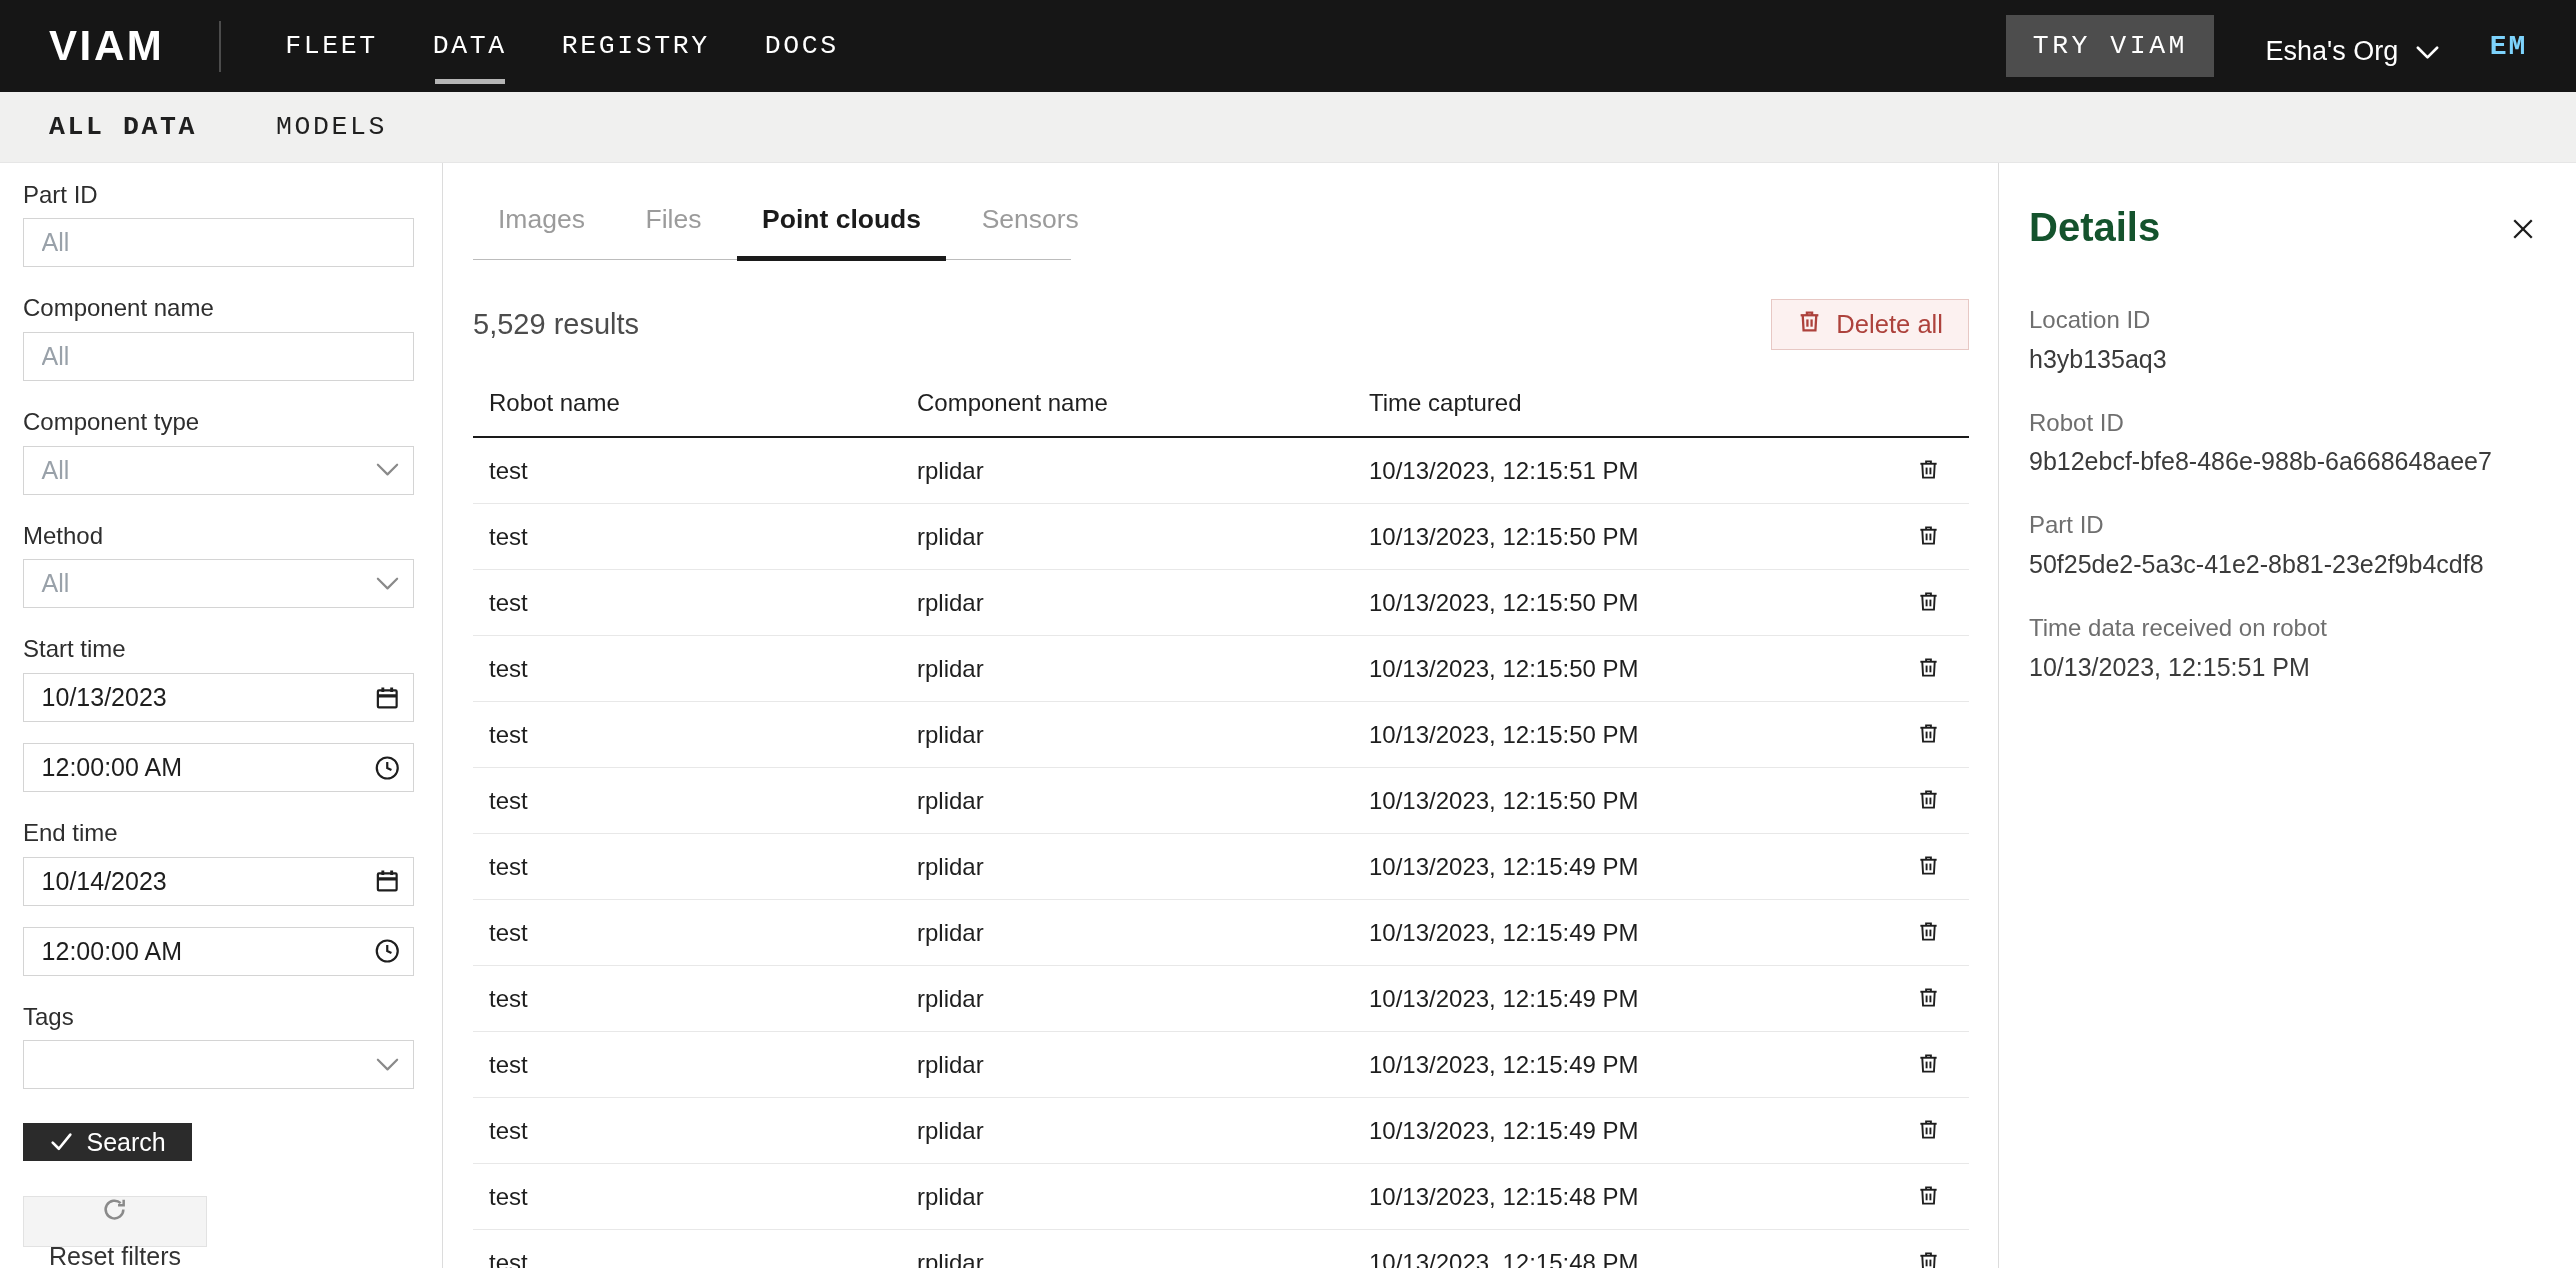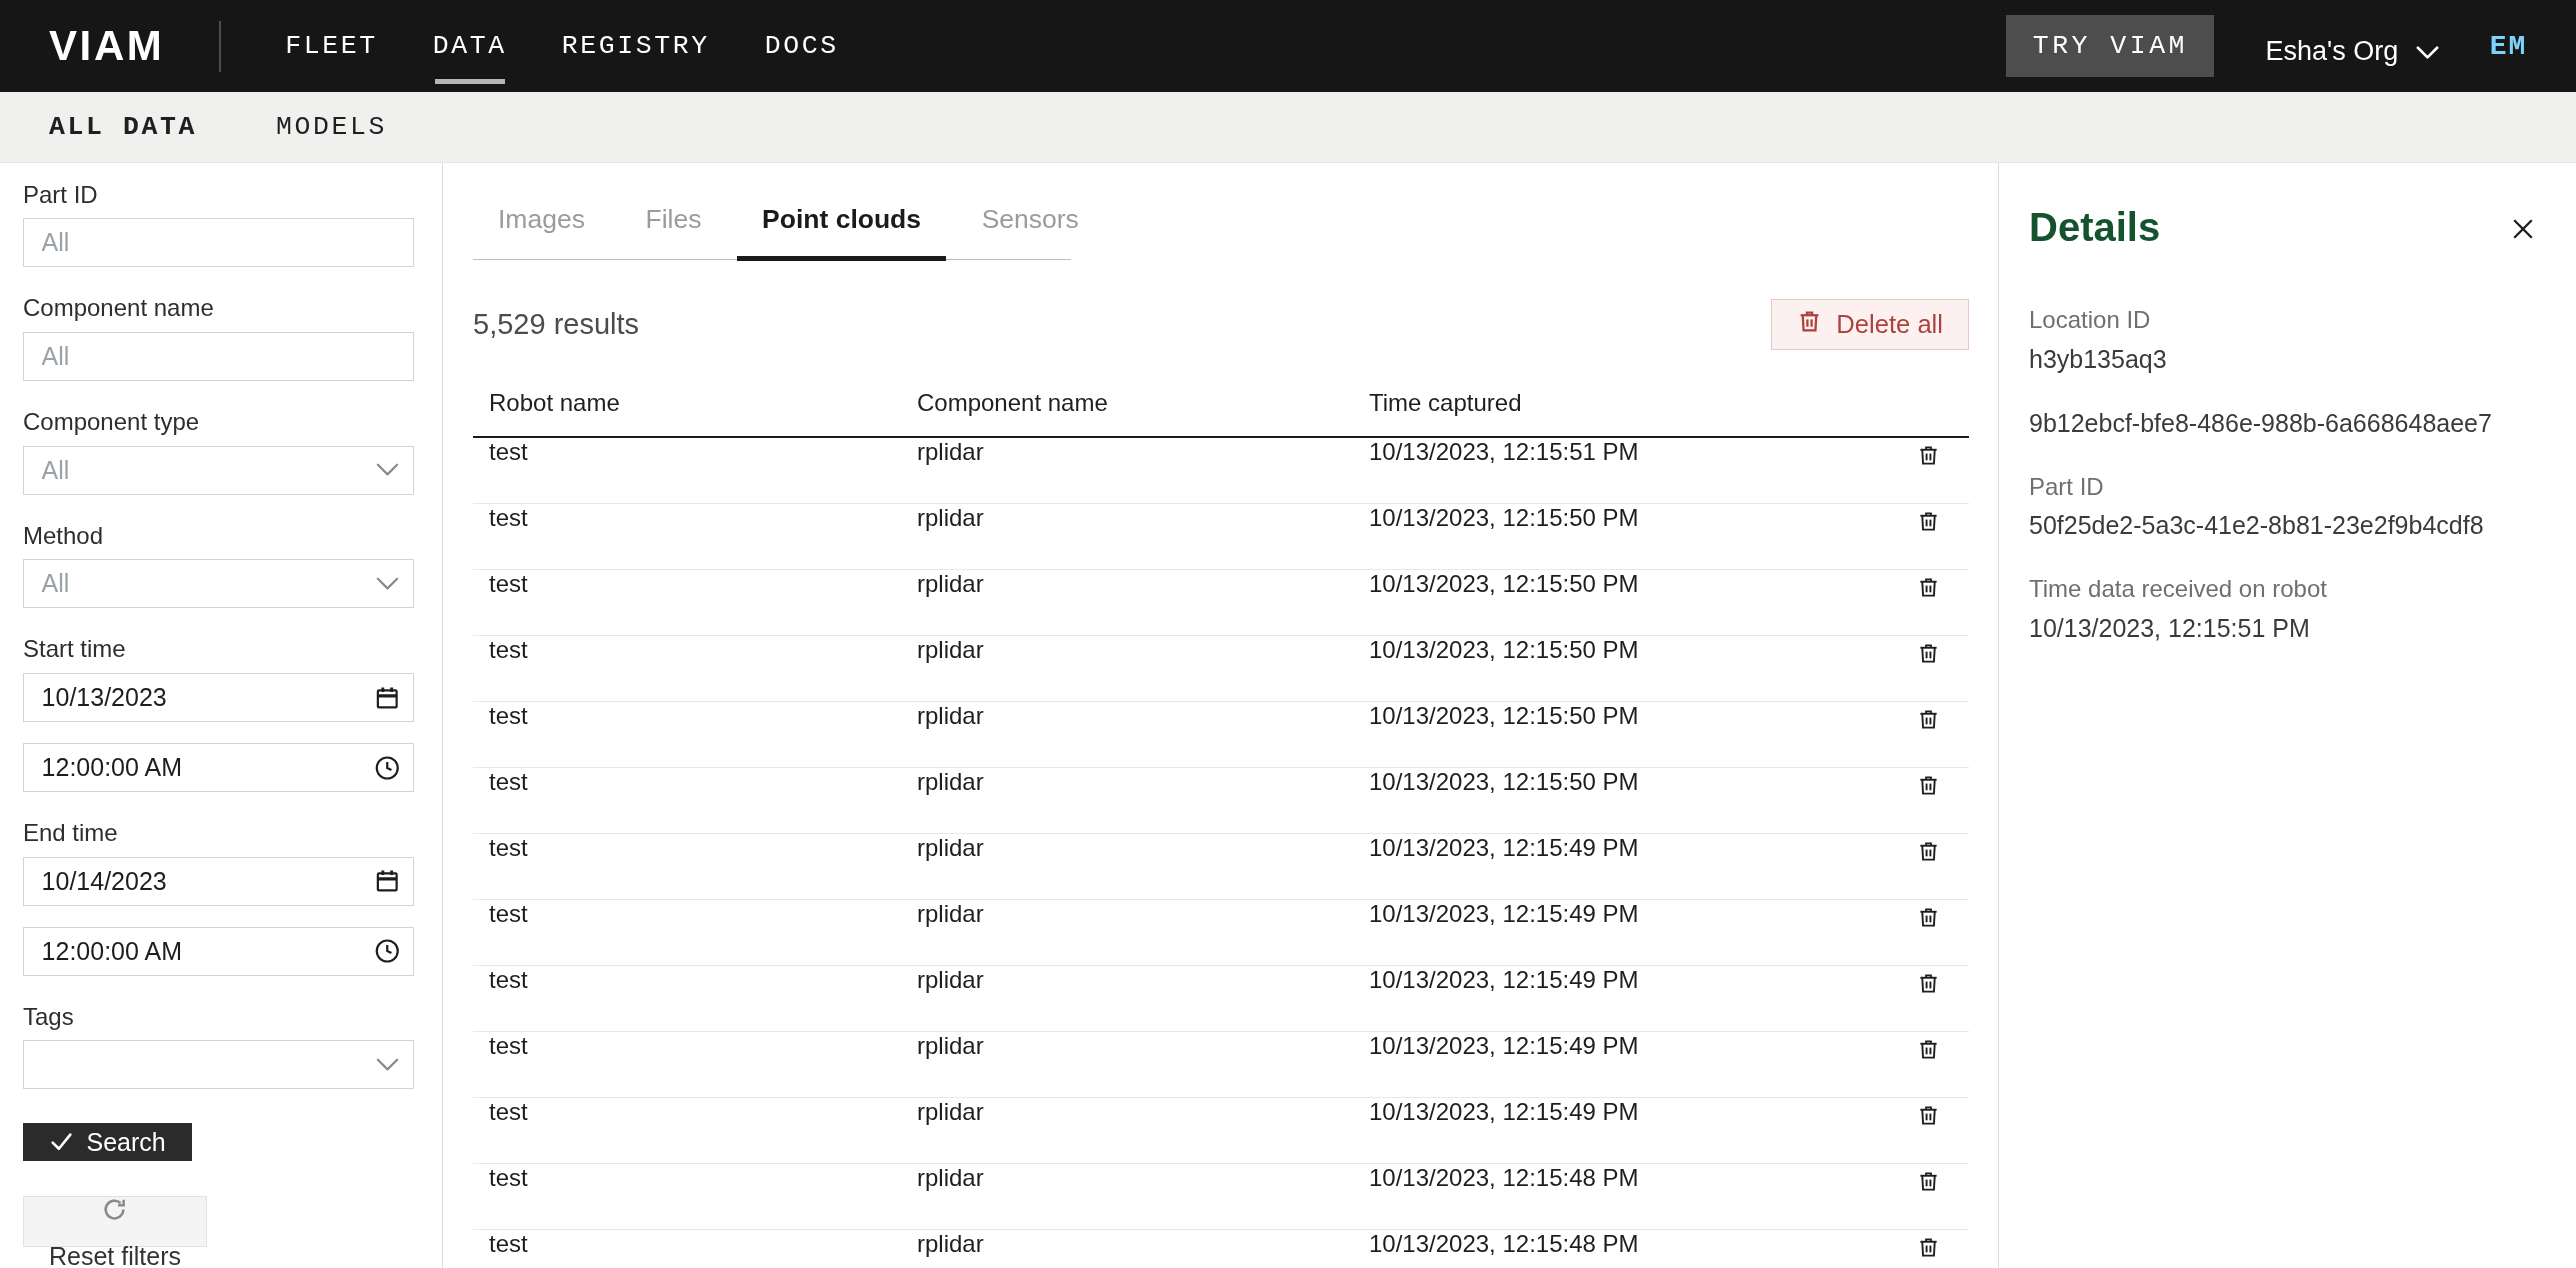--- a/index.html
+++ b/index.html
@@ -51,21 +51,21 @@
   .main { flex:1; padding:0 0 0 30px; min-width:0; }
   .tabs { margin-top:41px; width:598px; display:flex; border-bottom:1.8px solid #bcbcbc; }
   .tab { font-size:26.5px; color:#9b9b9b; padding:0 25px 24px; margin-right:10.6px; position:relative; cursor:pointer; white-space:nowrap; }
   .tab.active { color:#1b1b1b; font-weight:700;text-align:center; }
   .tab.active::after { content:""; position:absolute; left:0; right:0; bottom:-1.8px; height:5.3px; background:#1b1b1b; }
   .results-row { width:1496px; margin-top:39px; display:flex; align-items:center; justify-content:space-between; }
   .results { font-size:29px; color:#4c4c4c; }
   .delete-btn { background:#fcf1f0; border:0.9px solid #e7c8c4; color:#ad423c; height:51px; padding:0 25px; font-size:25.6px; }
   .table { width:1496px; margin-top:39px; }
   .thead { display:flex; align-items:center; font-size:24px; color:#1f1f1f; padding-bottom:19.4px; border-bottom:2.6px solid #1a1a1a; }
-  .trow  { display:flex; height:66px; border-bottom:0.9px solid #e8e8e8; font-size:24px; color:#1e1e1e; }
+  .trow  { display:flex; align-items:center; height:66px; border-bottom:0.9px solid #e8e8e8; font-size:24px; color:#1e1e1e; }
   .c1 { width:444px; padding-left:16px; }
   .c2 { width:452px; }
   .c3 { flex:1; }
   .c4 { width:81px; display:flex; justify-content:center; }
   .trash-btn { background:none; border:none; cursor:pointer; display:flex; padding:5.3px; }
 
   
   .details { width:578px; flex:none; border-left:0.9px solid #dcdcdc; padding:42px 35px 0 30px; }
   .d-head { display:flex; align-items:flex-start; justify-content:space-between; }
   .d-title { font-size:40px; font-weight:600; color:#14532d; }
@@ -527,20 +527,21 @@
           </svg>
         </span>
       </button>
     </div>
     <div class="d-fields">
       <div class="d-field">
         <div class="d-label">Location ID</div>
         <div class="d-value">h3yb135aq3</div>
       </div>
       <div class="d-field">
+        <div class="d-label">Robot ID</div>
         <div class="d-value">9b12ebcf-bfe8-486e-988b-6a668648aee7</div>
       </div>
       <div class="d-field">
         <div class="d-label">Part ID</div>
         <div class="d-value">50f25de2-5a3c-41e2-8b81-23e2f9b4cdf8</div>
       </div>
       <div class="d-field">
         <div class="d-label">Time data received on robot</div>
         <div class="d-value">10/13/2023, 12:15:51 PM</div>
       </div>

